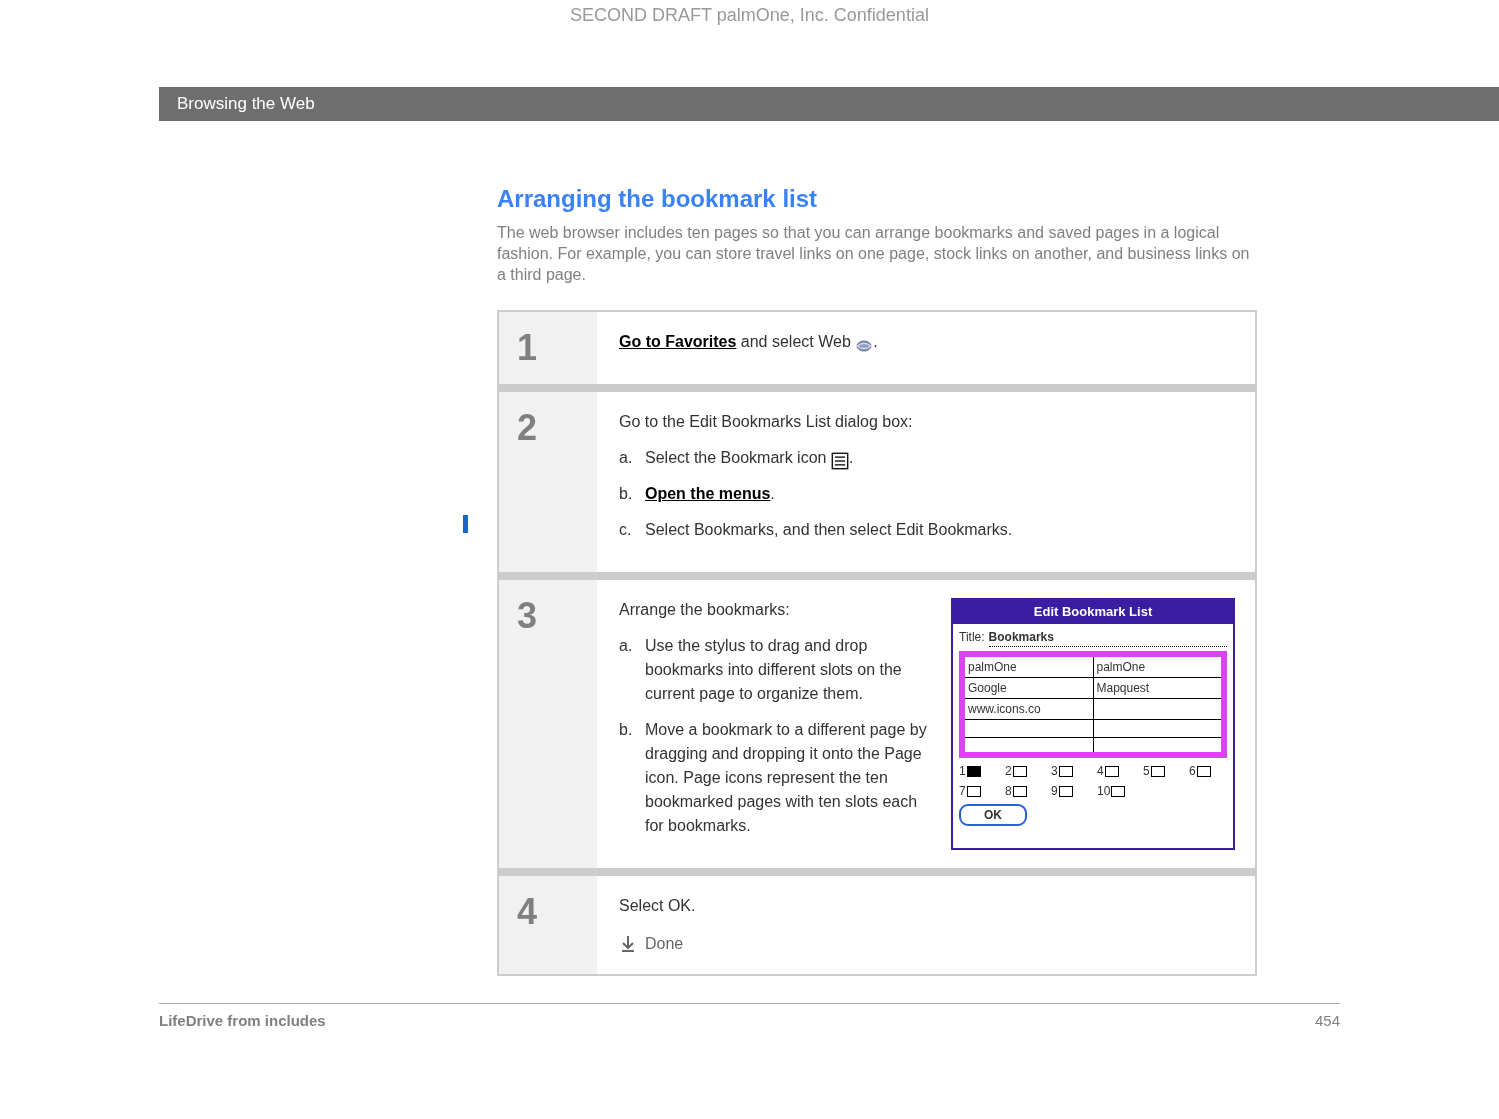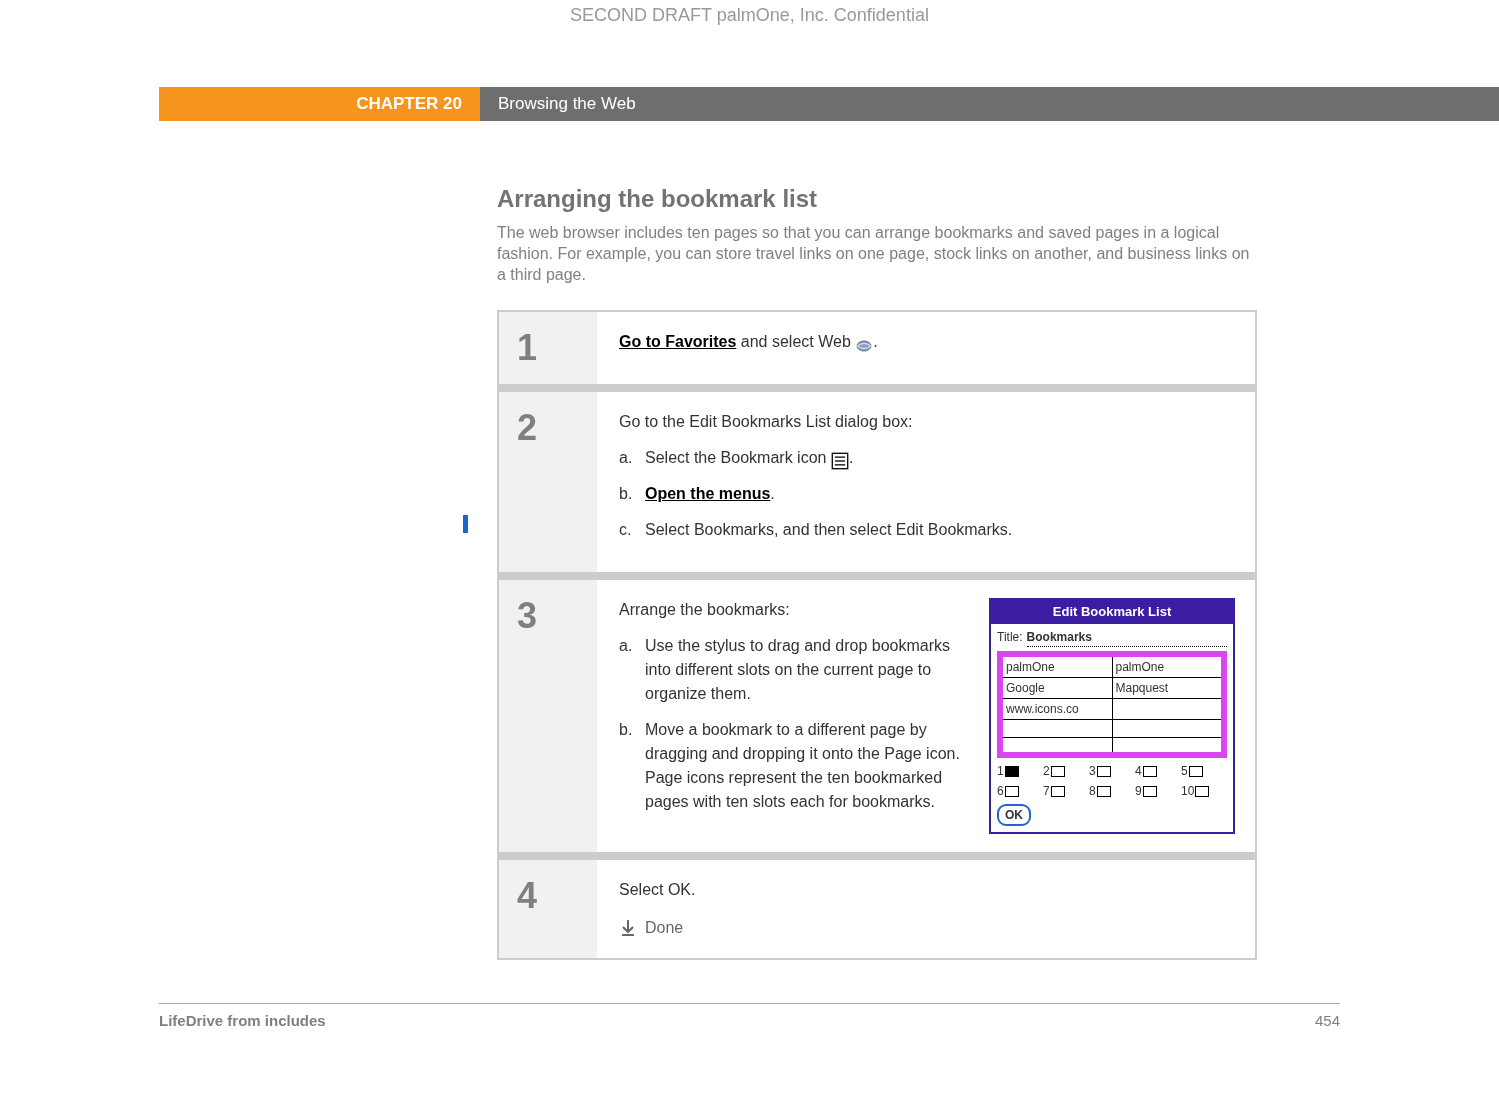--- a/index.html
+++ b/index.html
@@ -48,21 +48,21 @@
     font-size: 17px;
     padding: 7px 18px;
   }
   .content {
     position: absolute;
     top: 185px;
     left: 497px;
     width: 760px;
   }
   .section-heading {
-    color: #737373;
+    color: #3b82f6;
     font-size: 24px;
     font-weight: bold;
     margin-bottom: 10px;
   }
   .intro-text {
     color: #808080;
     font-size: 16px;
     line-height: 1.3;
     margin-bottom: 25px;
   }
@@ -144,21 +144,21 @@
   .change-bar {
     position: absolute;
     left: 463px;
     top: 515px;
     width: 5px;
     height: 18px;
     background: #1a66cc;
   }
   
   .dialog {
-    width: 246px;
+    width: 284px;
     border: 2px solid #3a1da0;
     background: #fff;
     font-family: Arial, sans-serif;
     font-size: 12px;
     flex-shrink: 0;
   }
   .dialog-title {
     background: #3a1da0;
     color: #fff;
     text-align: center;
@@ -207,33 +207,32 @@
     width: 14px;
     height: 11px;
     border: 1px solid #000;
     display: inline-block;
   }
   .page-box.filled { background: #000; }
   .dialog-ok {
     display: inline-block;
     border: 2px solid #2a5fd8;
     border-radius: 9px;
-    padding: 0px 6px;
+    padding: 0px 23px;
     font-size: 12px;
     font-weight: bold;
   }
 </style>
 </head>
 <body>
 
 <div class="watermark">SECOND DRAFT palmOne, Inc.  Confidential</div>
 
 <div class="chapter-bar">
   <div class="chapter-left-pad"></div>
-  <div class="chapter-number">CHAPTER 20</div>
   <div class="chapter-title">Browsing the Web</div>
 </div>
 
 <div class="change-bar"></div>
 
 <div class="content">
   <h2 class="section-heading">Arranging the bookmark list</h2>
   <p class="intro-text">The web browser includes ten pages so that you can arrange bookmarks and saved pages in a logical fashion. For example, you can store travel links on one page, stock links on another, and business links on a third page.</p>
 
   <div class="steps">

